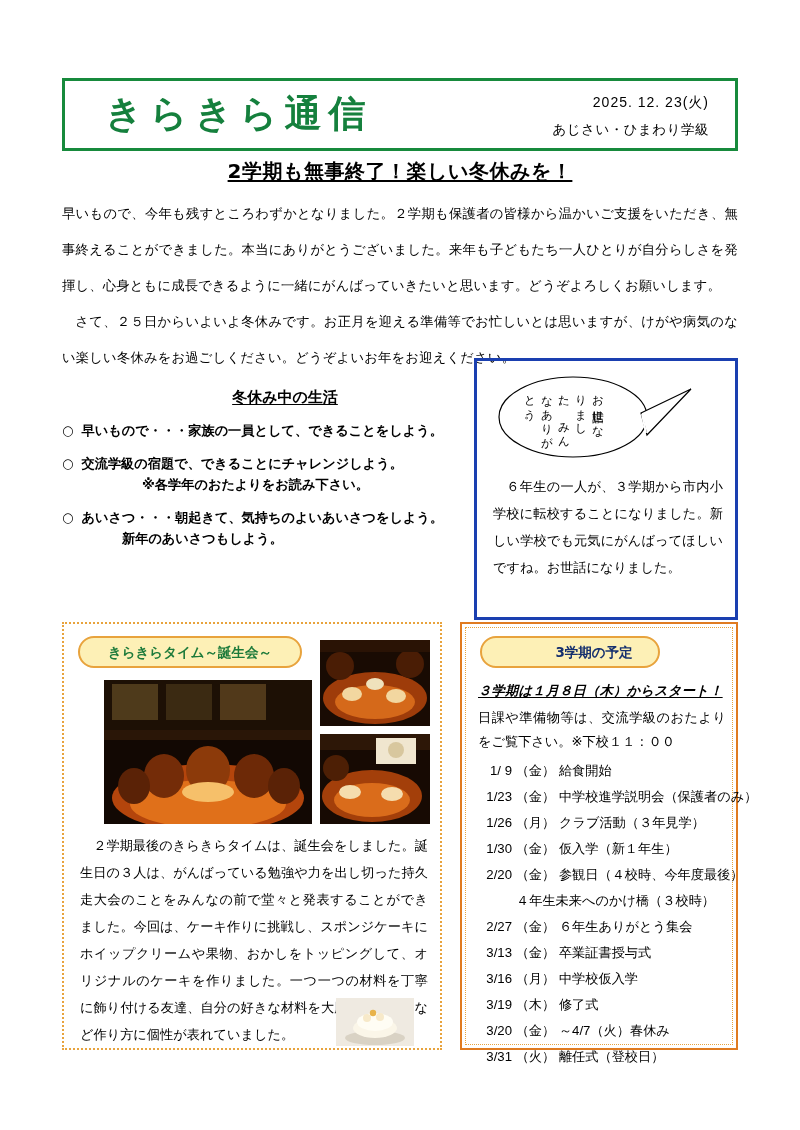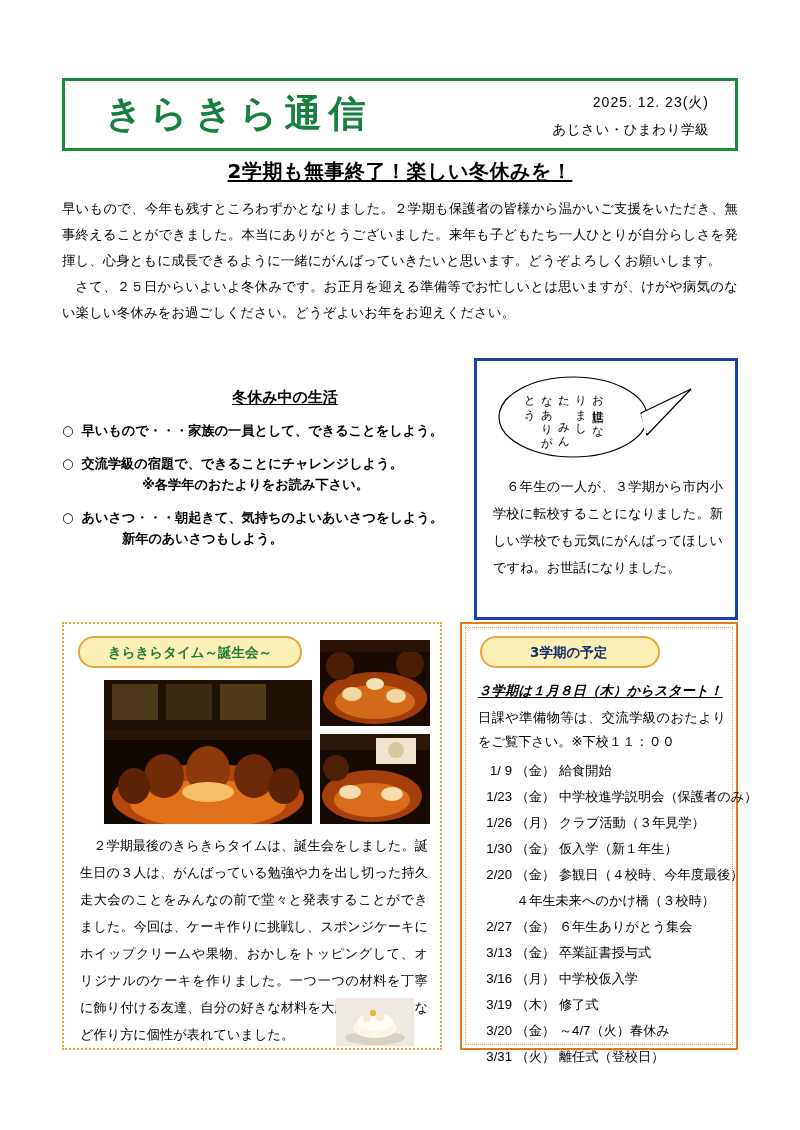--- a/index.html
+++ b/index.html
@@ -75,21 +75,21 @@
     font-family: "DejaVu Sans", sans-serif;
   }
 
   
   .intro {
     position: absolute;
     left: 62px;
     top: 196px;
     width: 676px;
     font-size: 13.3px;
-    line-height: 26px;
+    line-height: 36px;
     letter-spacing: 0.2px;
     text-align: justify;
   }
   .intro p { margin: 0 0 0 0; }
   .intro p.ind { text-indent: 1em; }
 
   
   .life-title {
     position: absolute;
     left: 150px;
@@ -254,20 +254,21 @@
     width: 180px;
     height: 32px;
     background: #fdf0b6;
     border: 2px solid #e8a33d;
     border-radius: 16px / 16px;
     box-sizing: border-box;
   }
   .ribbon2-label {
     position: absolute;
     left: 0; right: 0; top: 6px;
+    text-align: center;
     font-size: 13.5px;
     font-weight: bold;
     color: #16306e;
     font-family: "DejaVu Sans", sans-serif;
     padding-left: 48px;
   }
   .start-line {
     position: absolute;
     left: 16px;
     top: 58px;

